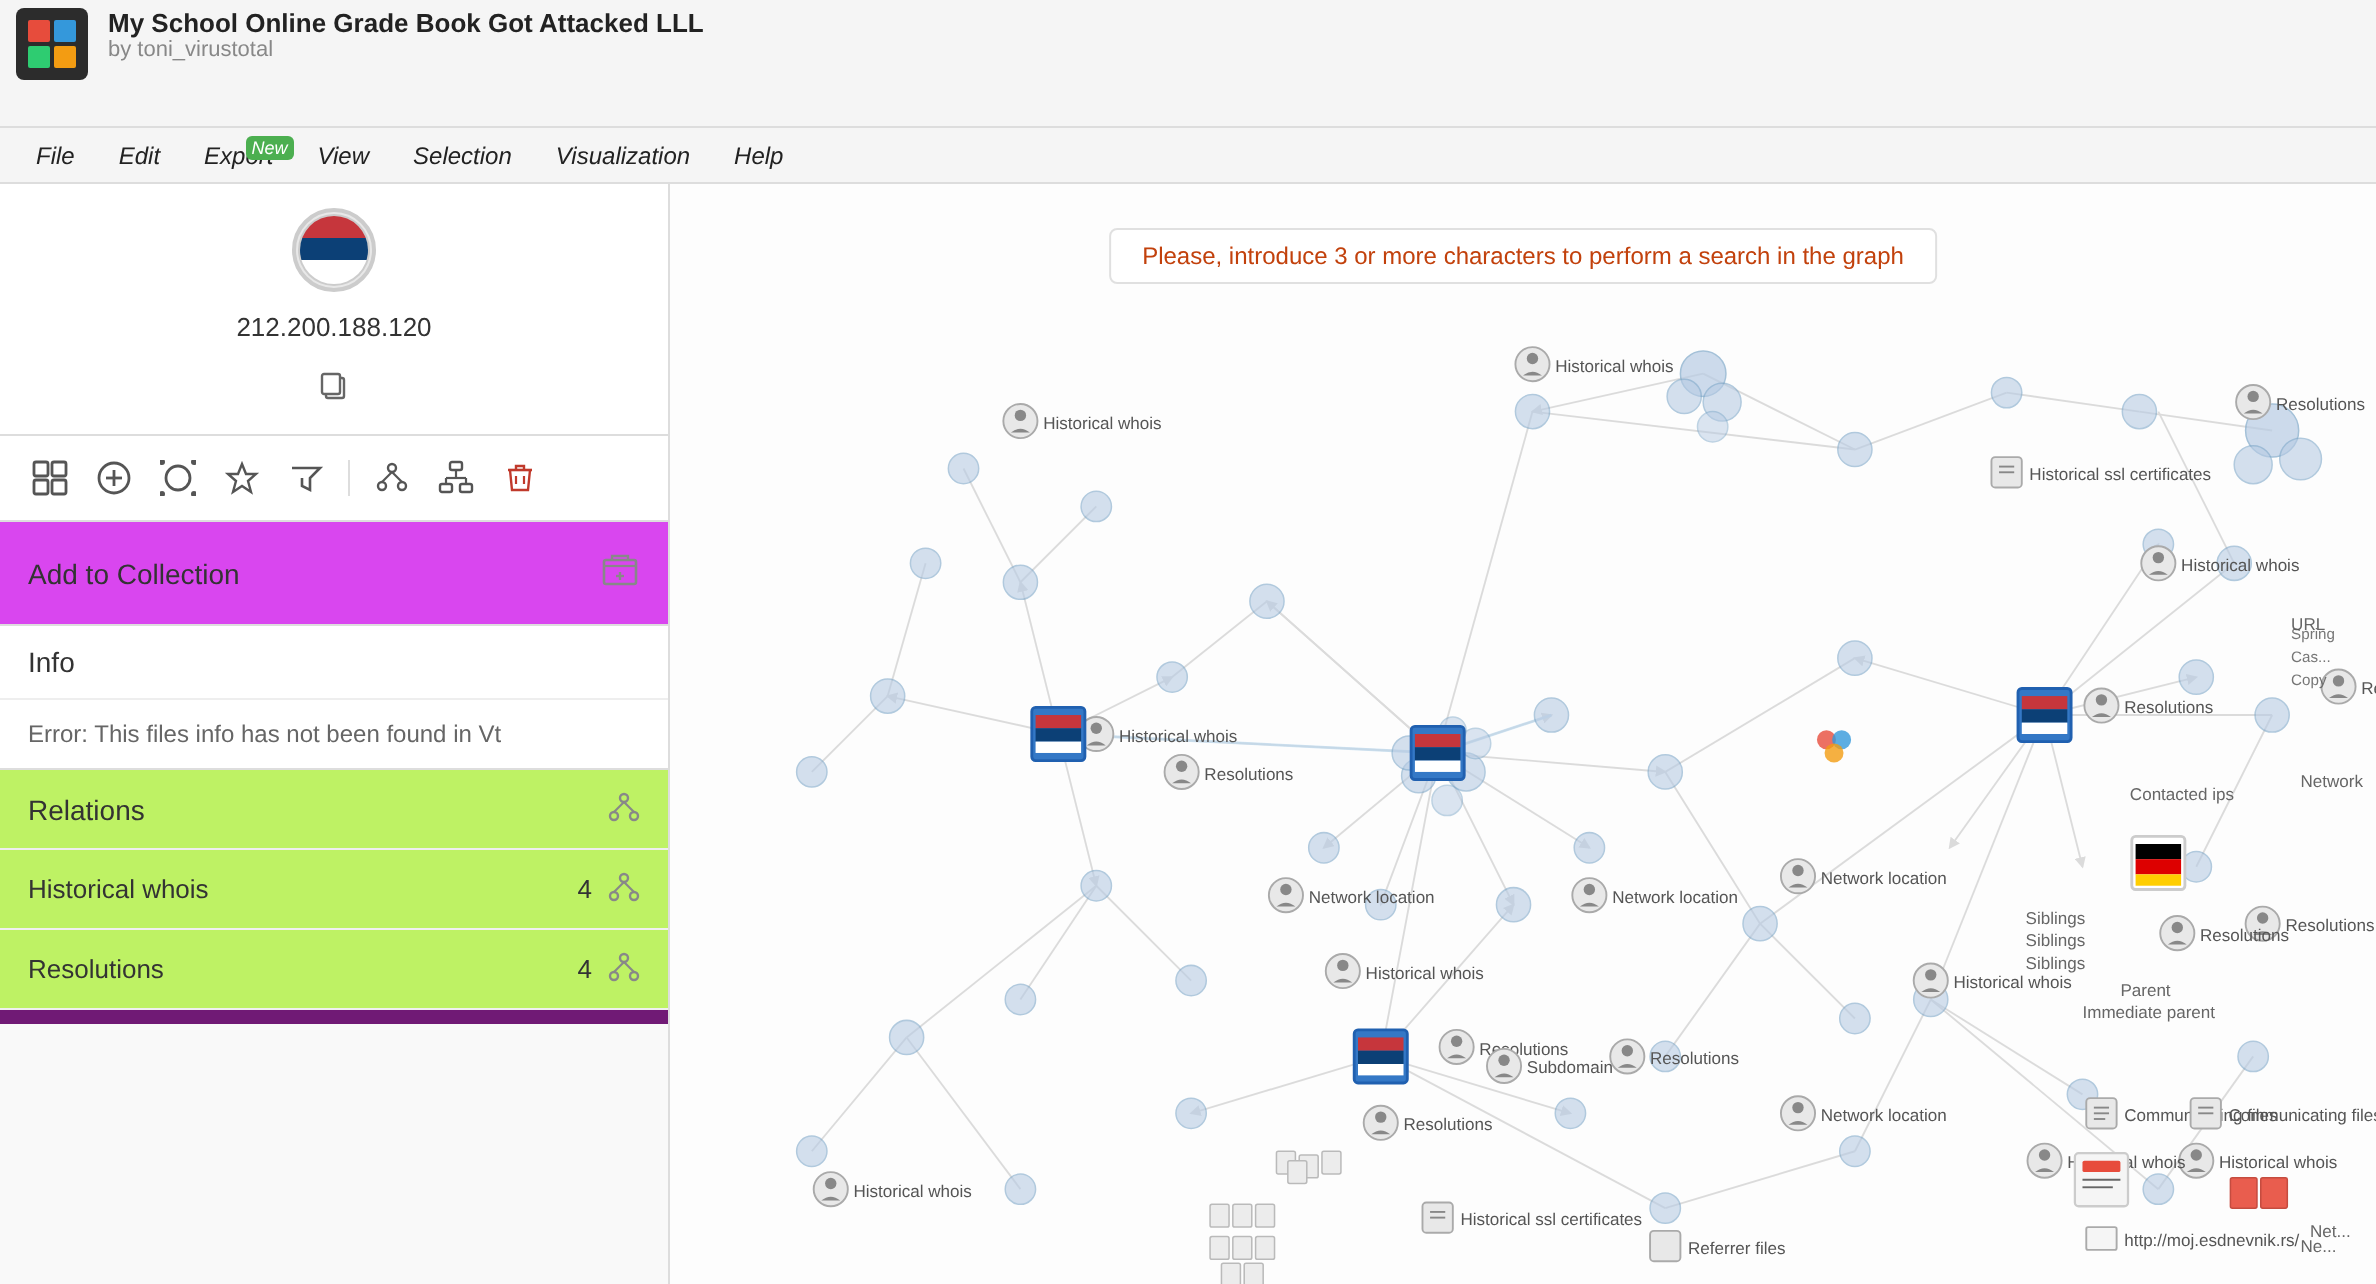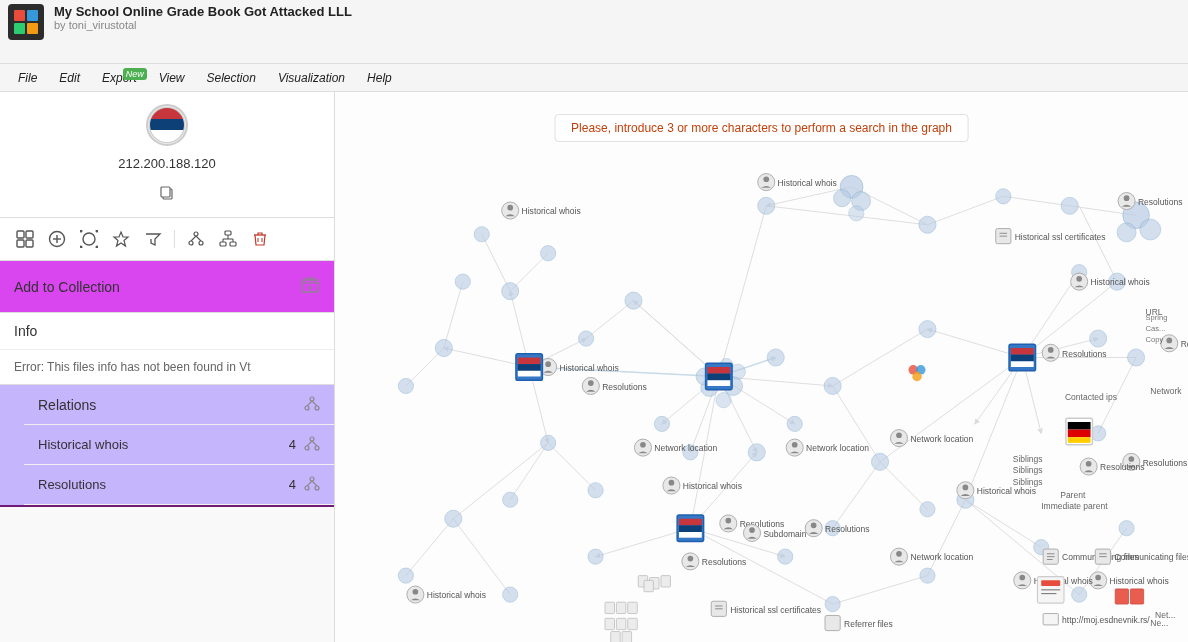--- a/index.html
+++ b/index.html
@@ -40,21 +40,21 @@
     #add-collection-label { font-size: 14px; font-weight: 500; color: #333; }
     
     
     #info-section { background: white; border-bottom: 1px solid #ddd; }
     #info-header { padding: 10px 14px; display: flex; align-items: center; justify-content: space-between; cursor: pointer; }
     #info-title { font-size: 14px; font-weight: 500; color: #333; }
     #info-content { padding: 10px 14px; border-top: 1px solid #eee; }
     #info-error { font-size: 12px; color: #666; }
     
     
-    #relations-section { background: #c4b5fd; border-bottom: 2px solid #701a75; padding-left: 24px; }
+    #relations-section { background: #bef264; border-bottom: 7px solid #701a75; }
     #relations-header { padding: 10px 14px; display: flex; align-items: center; justify-content: space-between; cursor: pointer; }
     #relations-title { font-size: 14px; font-weight: 500; color: #333; }
     #relations-content { border-top: 1px solid #eee; }
     .relation-row { display: flex; align-items: center; justify-content: space-between; padding: 10px 14px; border-bottom: 1px solid #f0f0f0; cursor: pointer; }
     .relation-name { font-size: 13px; color: #333; }
     .relation-right { display: flex; align-items: center; gap: 8px; }
     .relation-count { font-size: 13px; color: #333; }
     .relation-icon { color: #888; font-size: 14px; }
     
     

